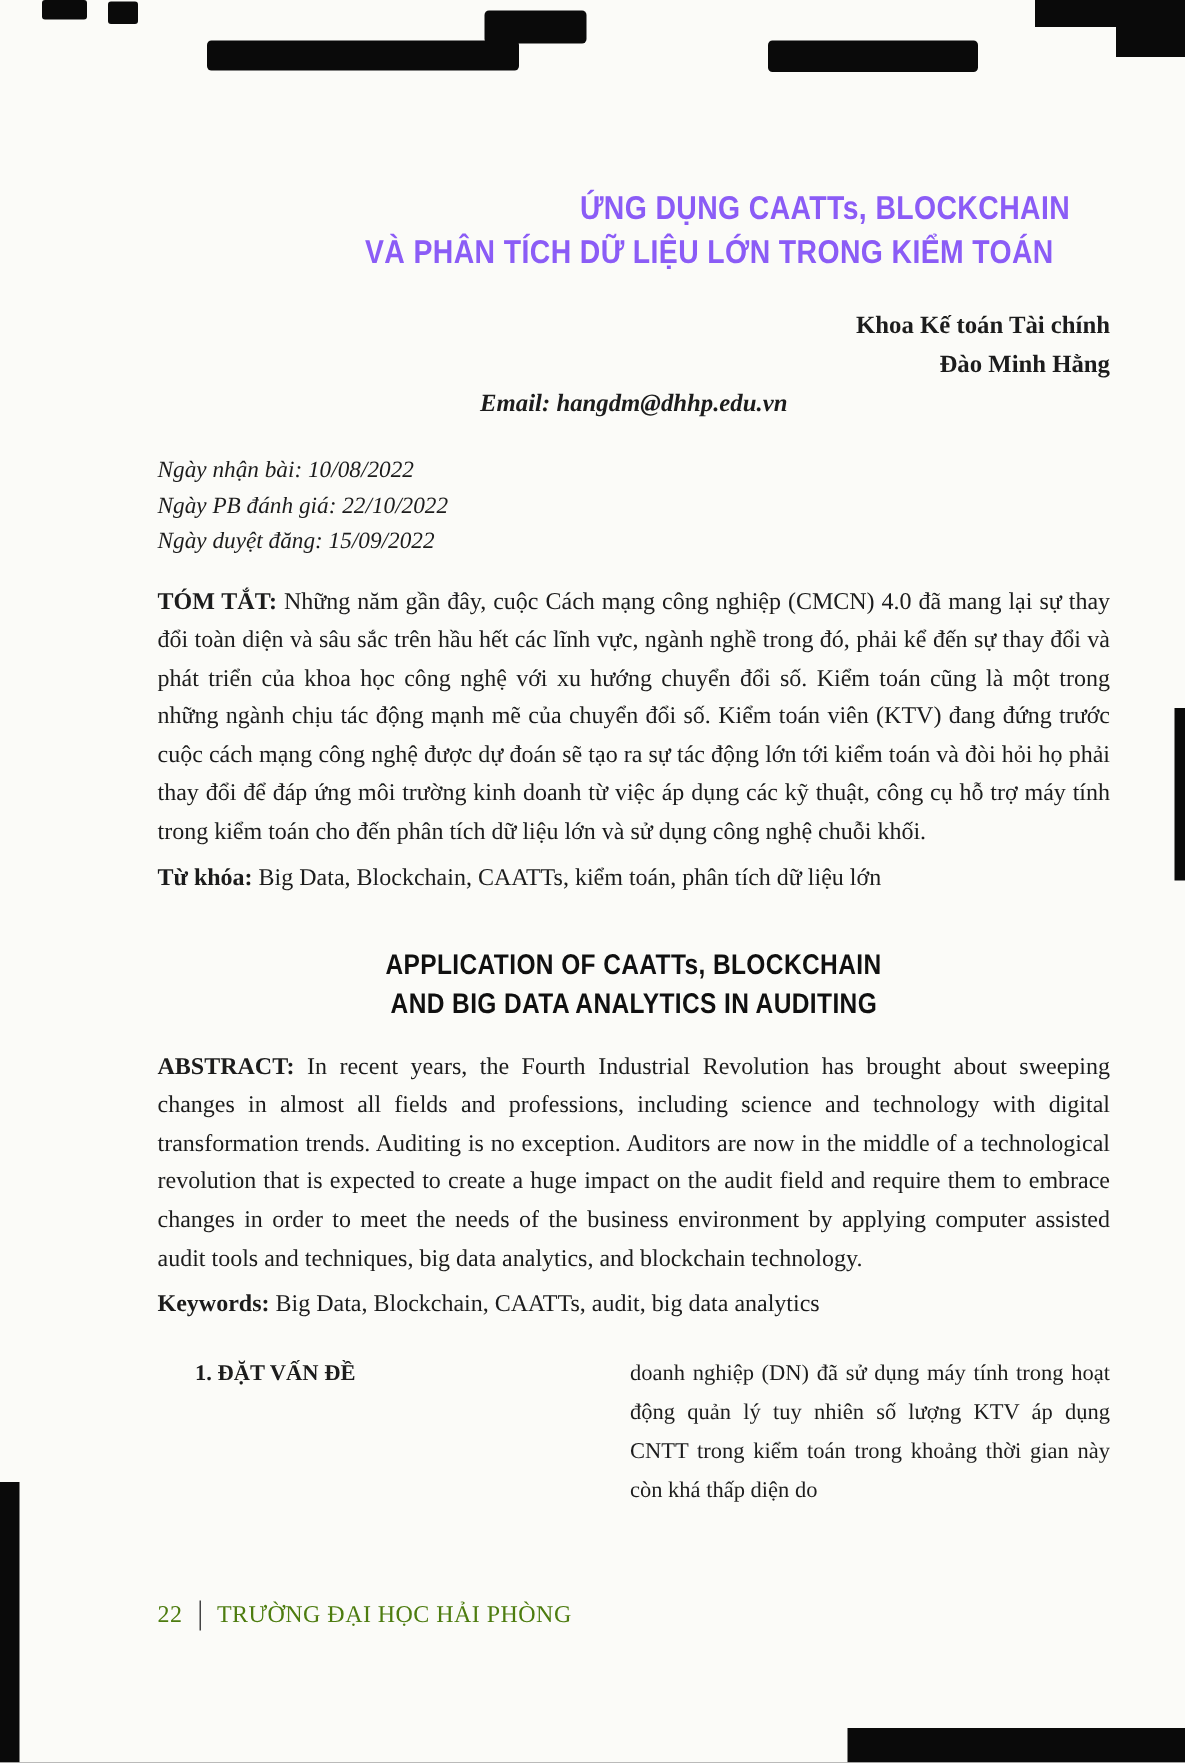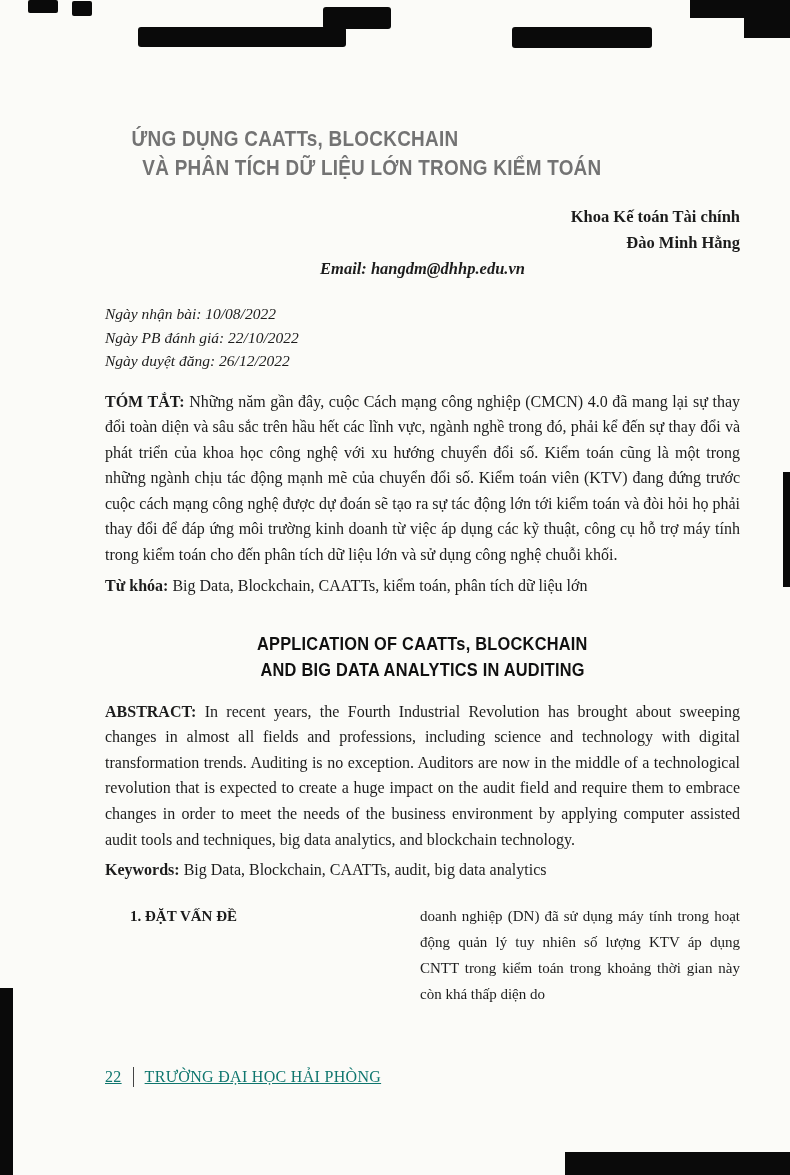--- a/index.html
+++ b/index.html
@@ -15,26 +15,26 @@
   }
 
   
   .artifact { position: absolute; background: #0a0a0a; }
 
   
   .content { position: absolute; left: 105px; top: 0; width: 635px; }
 
   .title-vi {
     margin-top: 124px;
-    text-align: left;
+    text-align: right;
     font-family: "Liberation Sans", sans-serif;
     font-weight: 700;
     font-size: 22px;
     line-height: 29px;
-    color: #737373;
+    color: #8b5cf6;
   }
   .title-line { display: inline-block; transform: scaleX(0.86); white-space: nowrap; letter-spacing: 0.3px; }
 
   .author-block { margin-top: 22px; text-align: right; font-size: 16.5px; line-height: 26px; font-weight: 700; }
   .author-email { font-style: italic; text-align: center; }
 
   .dates { margin-top: 20px; font-style: italic; font-size: 15.5px; line-height: 23.5px; }
   .date-line { white-space: nowrap; }
 
   .abstract { margin: 16px 0 0 0; text-align: justify; font-size: 16px; line-height: 25.6px; }
@@ -56,23 +56,22 @@
   .col-left { width: 285px; }
   .col-right { width: 320px; }
   .sec-heading { font-weight: 700; text-indent: 25px; text-align: left; margin: 0; }
   .body-par { margin: 0; text-indent: 25px; }
   .body-par.no-indent { text-indent: 0; }
 
   .footer {
     position: absolute; left: 105px; top: 1066px;
     font-size: 16px; line-height: 22px;
     display: flex; align-items: center; gap: 11px;
-    color: #0f766e;
+    color: #4d7c0f;
     letter-spacing: 0.3px;
-    text-decoration: underline;
   }
   .footer-divider { width: 1px; height: 20px; background: #444; }
 </style>
 </head>
 <body>
 
 <div class="page">
 
   <div class="artifact" style="left:28px; top:0; width:30px; height:13px; border-radius:2px;"></div>
   <div class="artifact" style="left:72px; top:1px; width:20px; height:15px; border-radius:2px;"></div>
@@ -94,21 +93,21 @@
 
     <div class="author-block">
       <div>Khoa Kế toán Tài chính</div>
       <div>Đào Minh Hằng</div>
       <div class="author-email">Email: hangdm@dhhp.edu.vn</div>
     </div>
 
     <div class="dates">
       <div class="date-line">Ngày nhận bài: 10/08/2022</div>
       <div class="date-line">Ngày PB đánh giá: 22/10/2022</div>
-      <div class="date-line">Ngày duyệt đăng: 26/12/2022</div>
+      <div class="date-line">Ngày duyệt đăng: 15/09/2022</div>
     </div>
 
     <p class="abstract">
       <span class="lbl">TÓM TẮT:</span>
       <span>Những năm gần đây, cuộc Cách mạng công nghiệp (CMCN) 4.0 đã mang lại sự thay đổi toàn diện và sâu sắc trên hầu hết các lĩnh vực, ngành nghề trong đó, phải kể đến sự thay đổi và phát triển của khoa học công nghệ với xu hướng chuyển đổi số. Kiểm toán cũng là một trong những ngành chịu tác động mạnh mẽ của chuyển đổi số. Kiểm toán viên (KTV) đang đứng trước cuộc cách mạng công nghệ được dự đoán sẽ tạo ra sự tác động lớn tới kiểm toán và đòi hỏi họ phải thay đổi để đáp ứng môi trường kinh doanh từ việc áp dụng các kỹ thuật, công cụ hỗ trợ máy tính trong kiểm toán cho đến phân tích dữ liệu lớn và sử dụng công nghệ chuỗi khối.</span>
     </p>
 
     <p class="keywords">
       <span class="lbl">Từ khóa:</span>
       <span>Big Data, Blockchain, CAATTs, kiểm toán, phân tích dữ liệu lớn</span>

